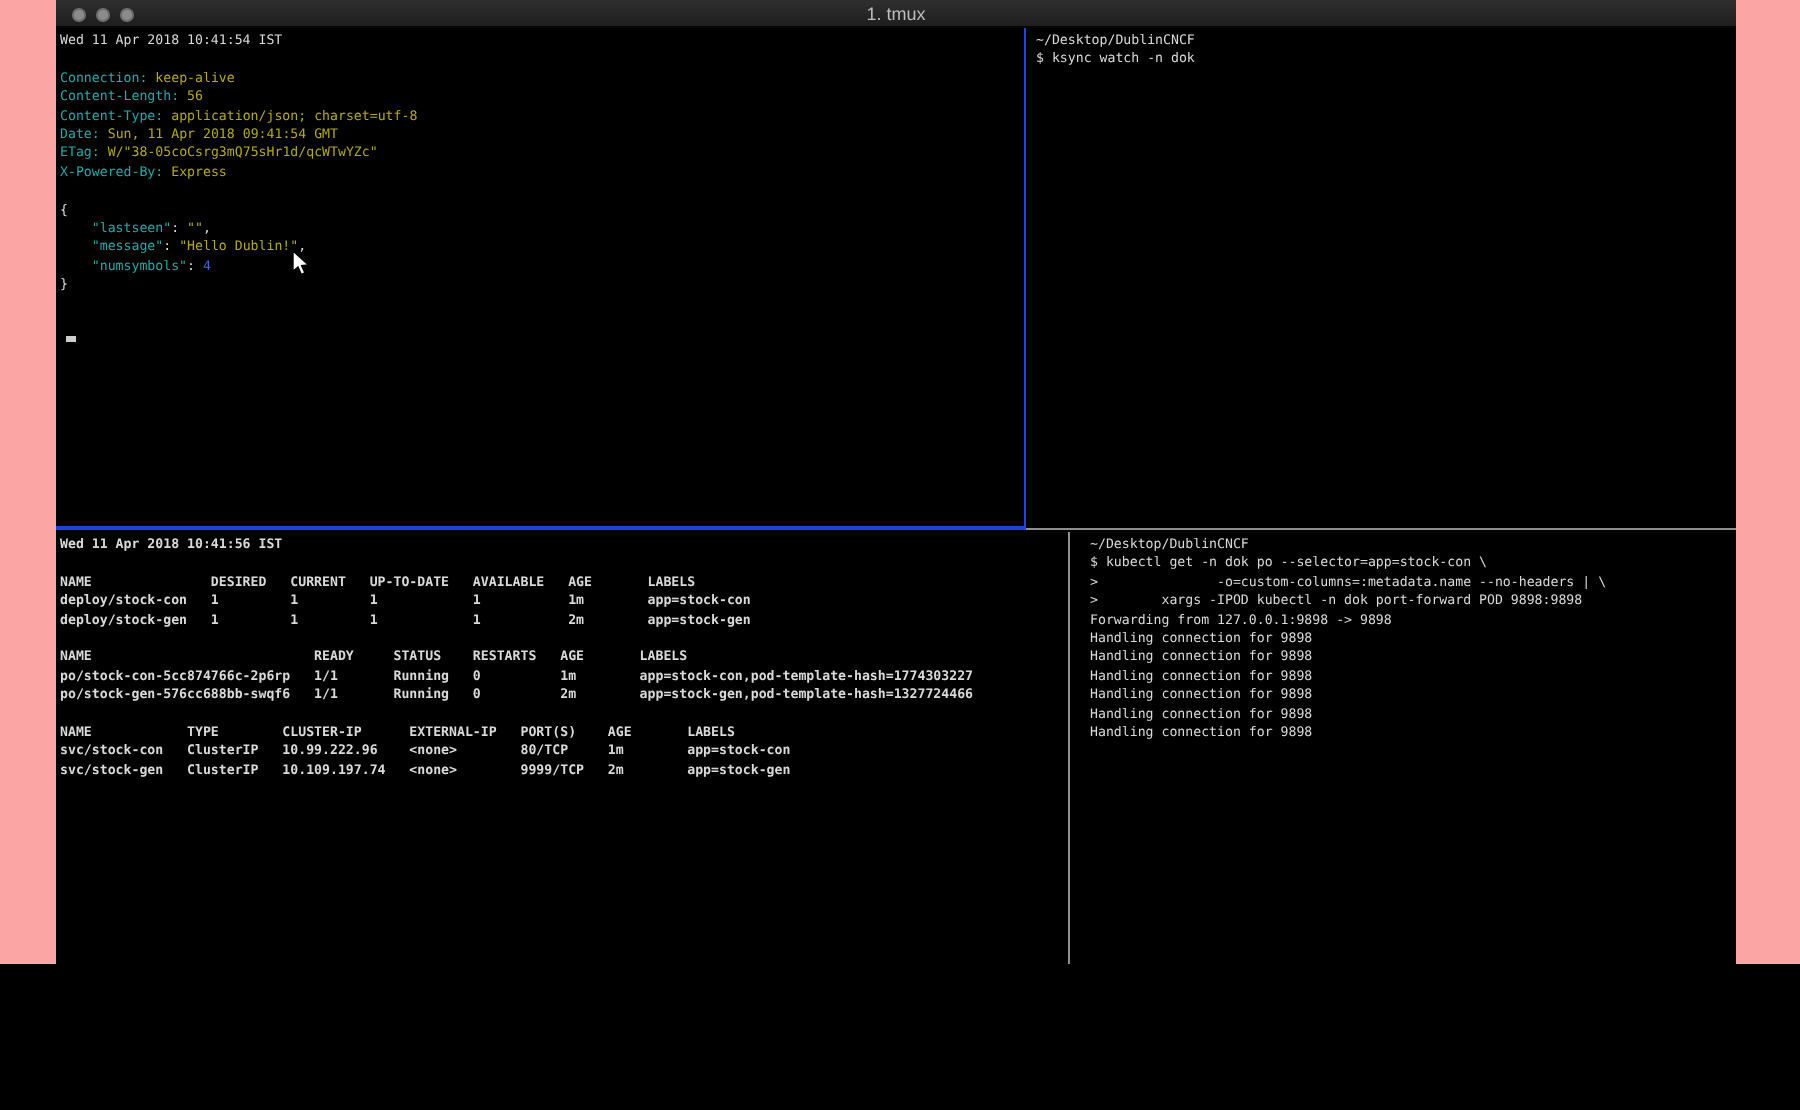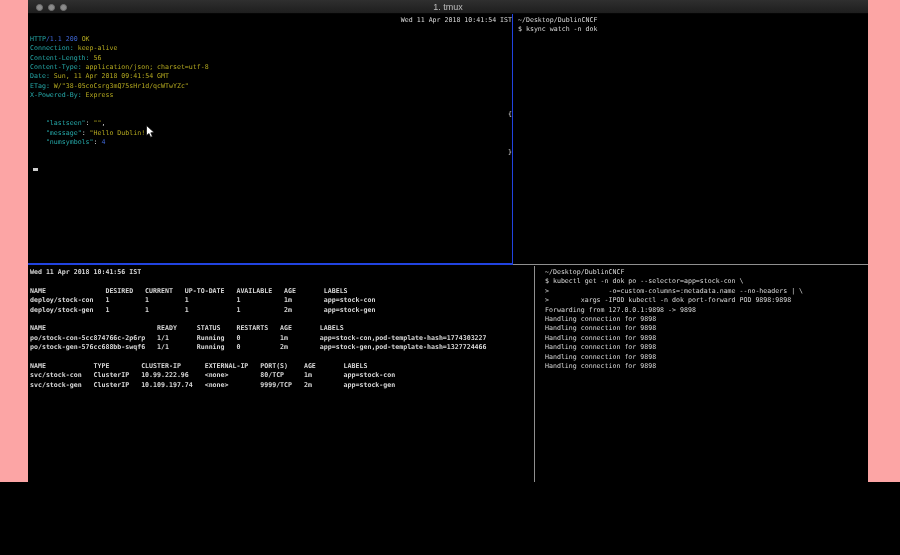--- a/index.html
+++ b/index.html
@@ -27,21 +27,21 @@
   #pane-tl { left:0;   top:14px;  width:484px; height:250px; padding:2px 0 0 2px; }
   #pane-tr { left:485px; top:14px;  width:355px; height:250px; padding:2px 0 0 5px; }
   #pane-bl { left:0;   top:266px; width:506px; height:228px; padding:2px 0 0 2px;font-weight:bold; }
   #pane-br { left:507px; top:266px; width:333px; height:228px; padding:2px 0 0 10px; }
   .line { white-space:pre; min-height:9.4px; }
   pre.block { margin:0; white-space:pre; font:inherit; color:inherit; }
 
   .c-cyan { color:#25a8a8; }
   .c-yellow { color:#b3a81f; }
   .c-blue { color:#3f68d9; }
-  .c-white { color:#d9d9d9;text-align:right; }
+  .c-white { color:#d9d9d9; }
   .hval { margin-left:4px; }
   .json-row { padding-left:15.9px; }
 
   
   .vdiv-top    { position:absolute; left:484px; top:14px;  width:1px;  height:250px; background:#2143e0; }
   .hdiv-left   { position:absolute; left:0;     top:263px; width:485px; height:2px;  background:#2143e0; }
   .hdiv-right  { position:absolute; left:485px; top:264px; width:355px; height:1px;  background:#8f8f8f; }
   .vdiv-bottom { position:absolute; left:506px; top:266px; width:1px;  height:228px; background:#8f8f8f; }
 
   
@@ -70,21 +70,20 @@
         <span class="light"></span>
         <span class="light"></span>
         <span class="light"></span>
       </div>
       <div class="title">1. tmux</div>
     </div>
 
     <div class="pane" id="pane-tl">
       <div class="line c-white">Wed 11 Apr 2018 10:41:54 IST</div>
       <div class="line"></div>
-      <div class="line"><span class="c-cyan">HTTP</span><span class="c-blue">/1.1 200 </span><span class="c-yellow">OK</span></div>
       <div class="line"><span class="c-cyan">Connection:</span><span class="c-yellow hval">keep-alive</span></div>
       <div class="line"><span class="c-cyan">Content-Length:</span><span class="c-yellow hval">56</span></div>
       <div class="line"><span class="c-cyan">Content-Type:</span><span class="c-yellow hval">application/json; charset=utf-8</span></div>
       <div class="line"><span class="c-cyan">Date:</span><span class="c-yellow hval">Sun, 11 Apr 2018 09:41:54 GMT</span></div>
       <div class="line"><span class="c-cyan">ETag:</span><span class="c-yellow hval">W/"38-05coCsrg3mQ75sHr1d/qcWTwYZc"</span></div>
       <div class="line"><span class="c-cyan">X-Powered-By:</span><span class="c-yellow hval">Express</span></div>
       <div class="line"></div>
       <div class="line c-white">{</div>
       <div class="line json-row"><span class="c-cyan">"lastseen"</span><span class="c-white">: </span><span class="c-yellow">""</span><span class="c-white">,</span></div>
       <div class="line json-row"><span class="c-cyan">"message"</span><span class="c-white">: </span><span class="c-yellow">"Hello Dublin!"</span><span class="c-white">,</span></div>

